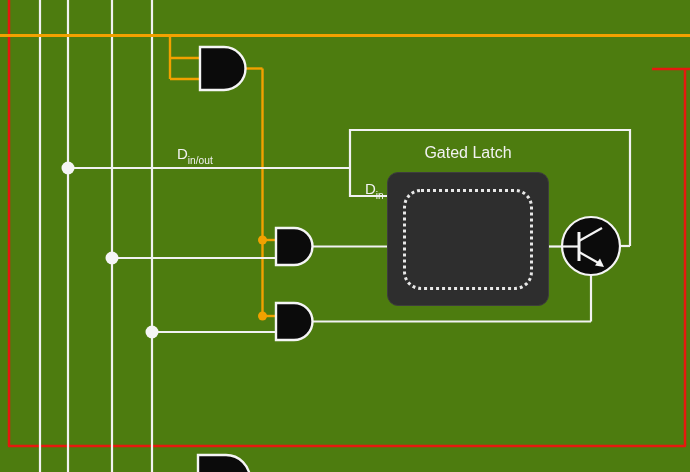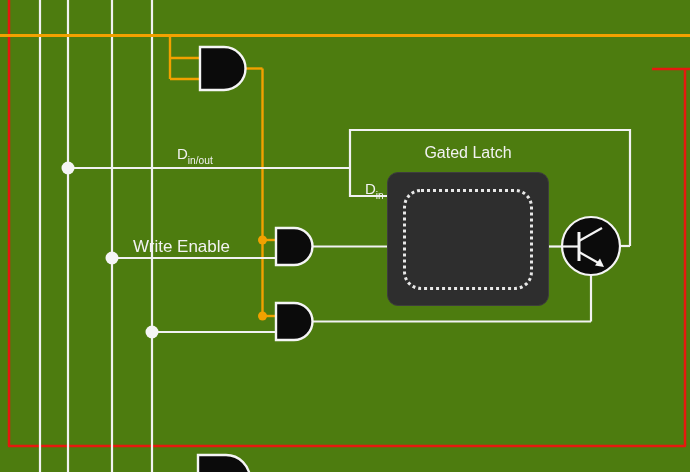--- a/index.html
+++ b/index.html
@@ -114,16 +114,15 @@
   <div class="latch-box">
     <div class="latch-dotted"></div>
   </div>
 
   <div class="lbl lbl-dinout"><span>D</span><sub>in/out</sub></div>
 
   <div class="lbl lbl-gatedlatch">Gated Latch</div>
 
   <div class="lbl lbl-din"><span>D</span><sub>in</sub></div>
 
-  <div class="lbl lbl-write">Write Enable</div>
 
 
 </div>
 
 </body></html>

